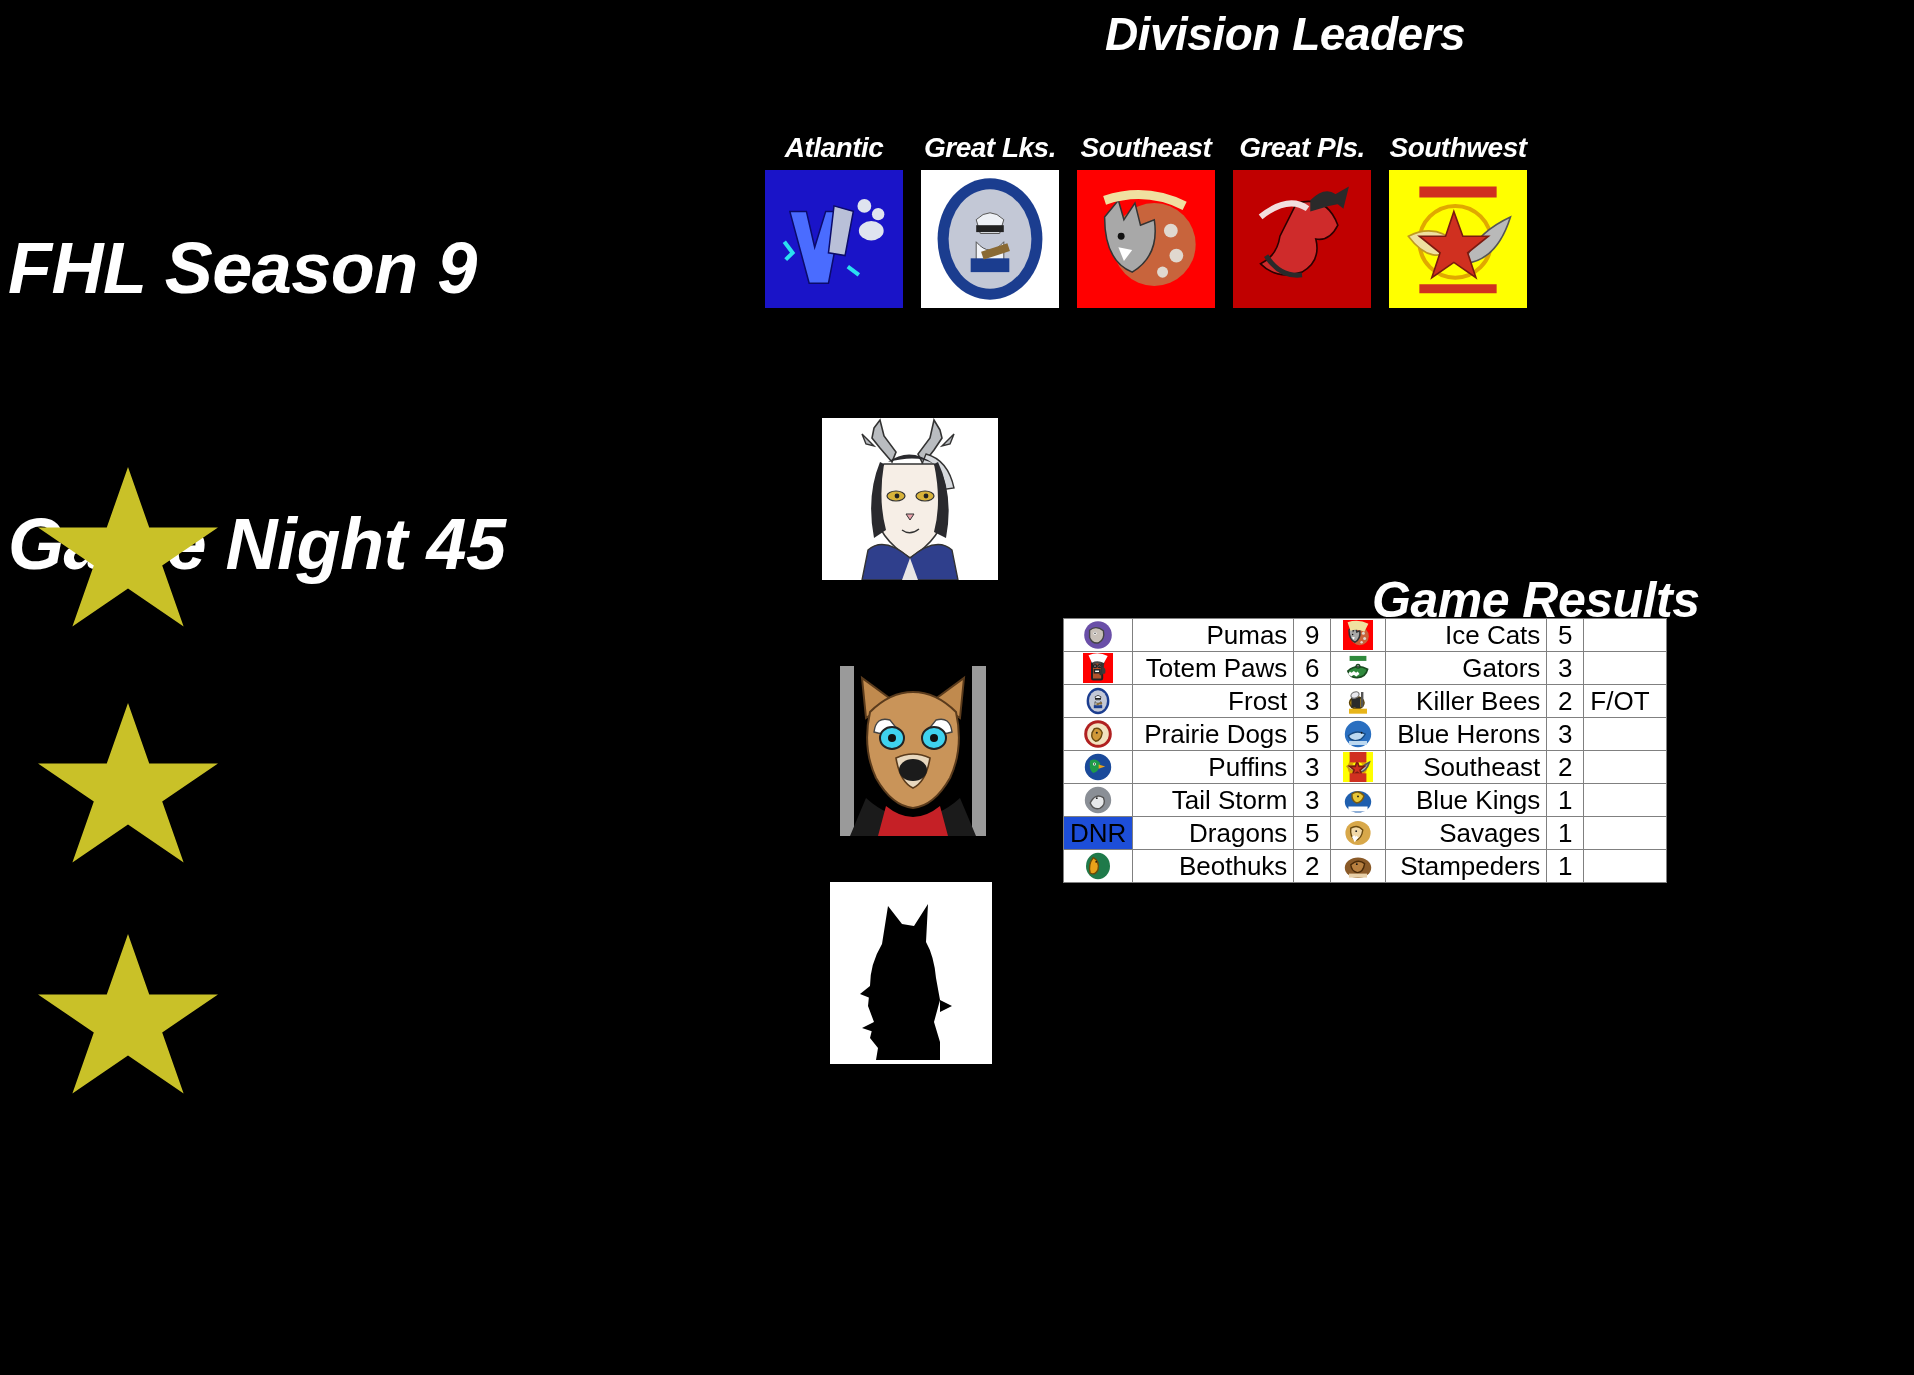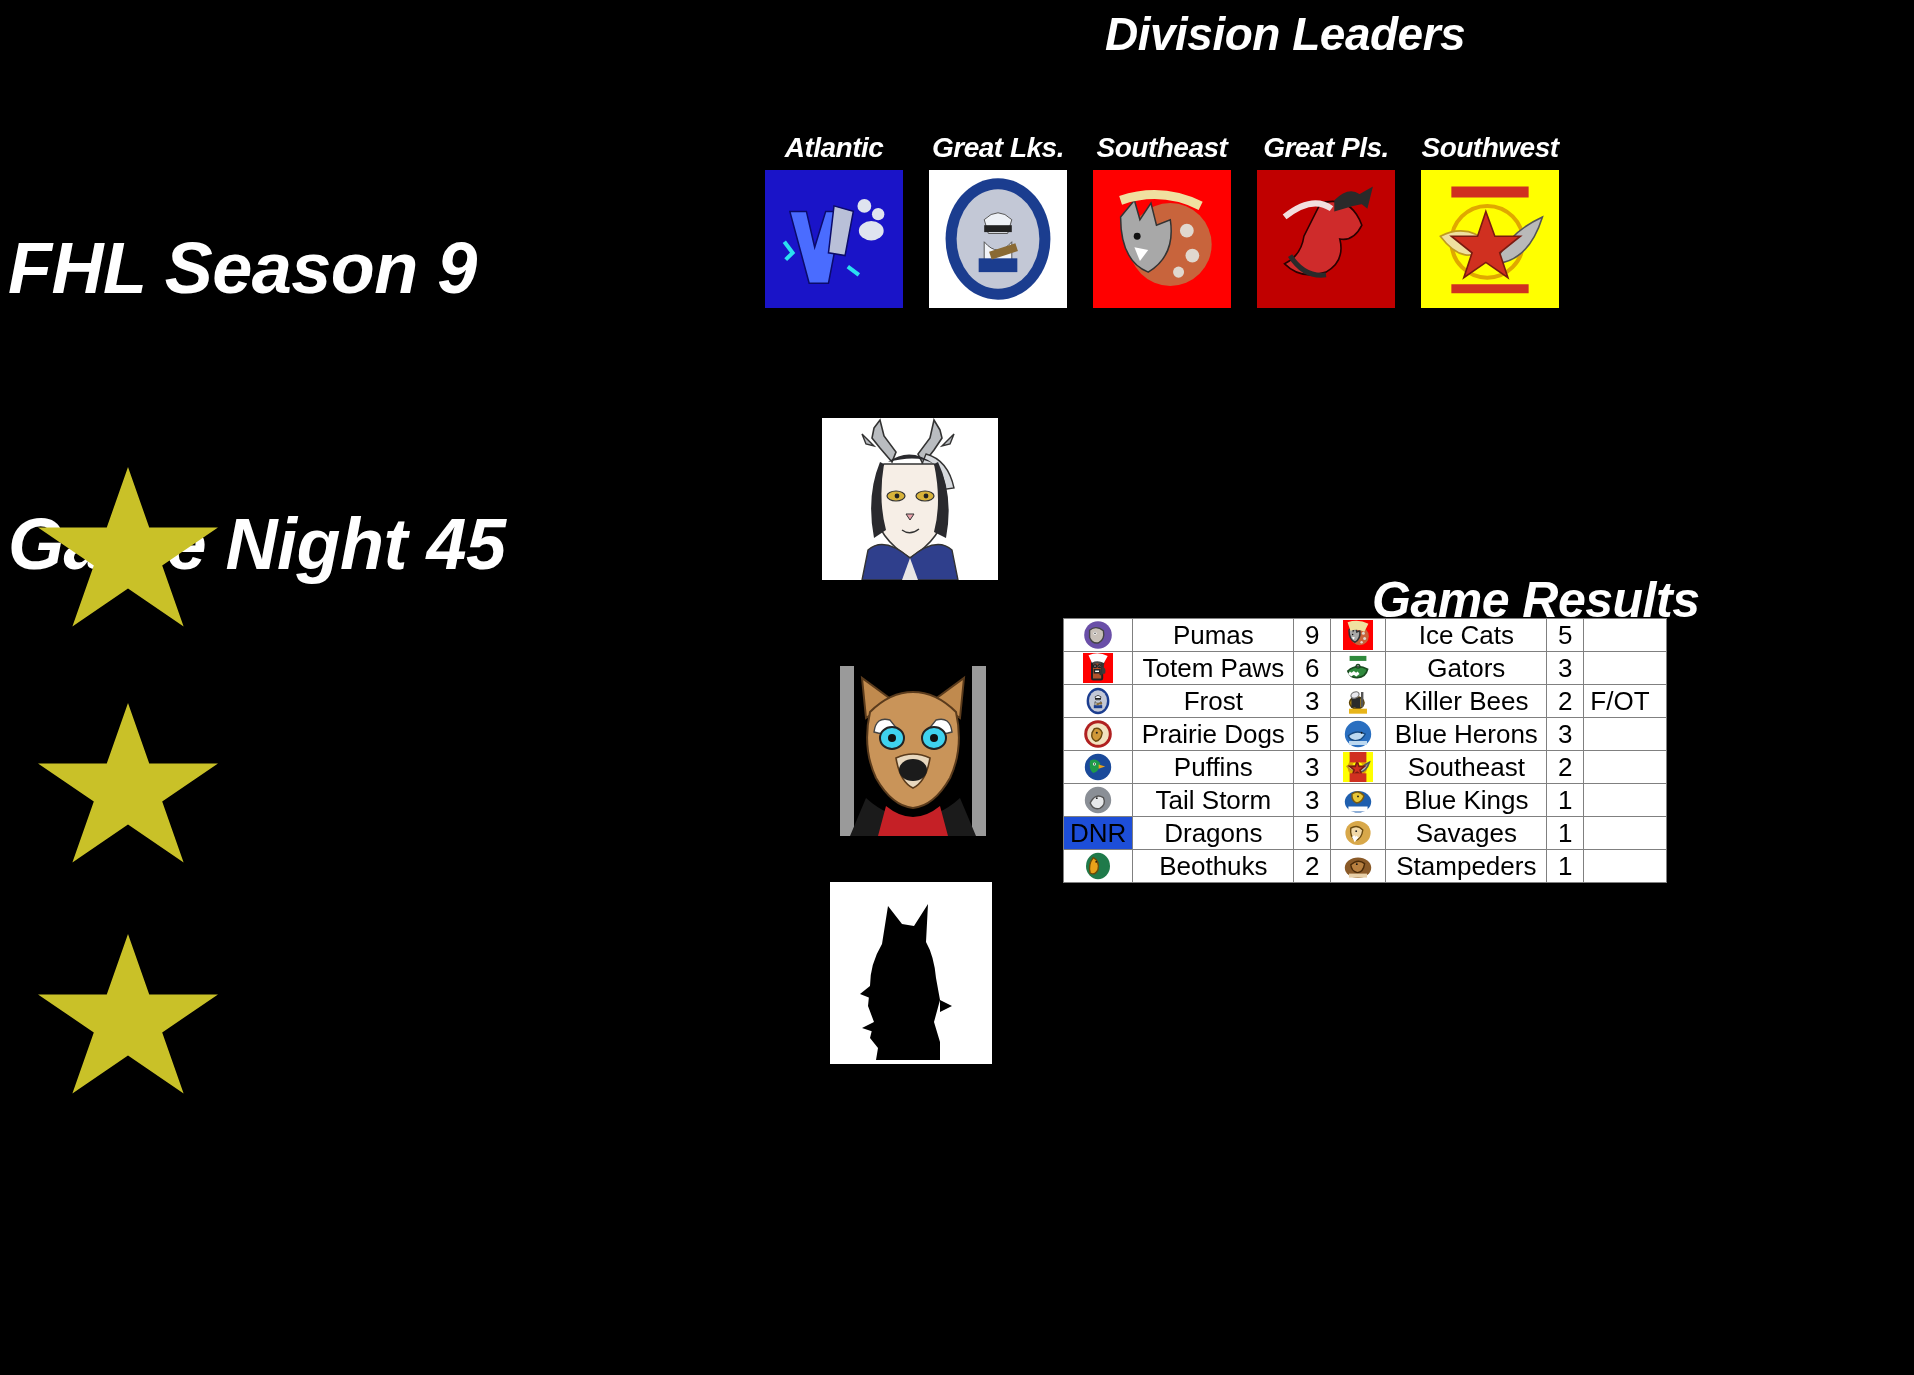--- a/index.html
+++ b/index.html
@@ -25,21 +25,21 @@
     font-size: 72px; line-height: 92px;
   }
 
   
   #division-leaders-heading {
     position: absolute; left: 1105px; top: 8px;
     font-size: 46px; line-height: 52px;
   }
   #division-strip {
     position: absolute; left: 760px; top: 132px;
-    display: flex; align-items: flex-start; gap: 16px;
+    display: flex; align-items: flex-start; gap: 8px;
   }
   .division-cell { width: 148px; display: flex; flex-direction: column; align-items: center; }
   .division-label {
     color: #fff; font-weight: bold; font-style: italic;
     font-size: 28px; line-height: 32px; white-space: nowrap;
     margin-bottom: 6px; letter-spacing: -0.5px;
   }
   .division-logo {
     width: 138px; height: 138px;
     position: relative; overflow: hidden;
@@ -101,21 +101,21 @@
   }
   #results-table td {
     border: 1px solid #808080;
     font-size: 26px;
     color: #000000;
     padding: 0 6px;
     height: 32px;
     white-space: nowrap;
   }
   td.logo-cell { width: 42px; padding: 0; text-align: center; vertical-align: middle; }
-  td.team-cell { width: 148px; text-align: center; }
+  td.team-cell { width: 148px; text-align: right; }
   td.score-cell { width: 24px; text-align: center; }
   td.note-cell { width: 70px; text-align: left; }
   td.dnr-cell {
     background: #1d4ed8; color: #ffffff;
     text-align: center; font-size: 25px; padding: 0;
   }
   .mini-logo { display:block; width: 30px; height: 30px; margin: 1px auto; }
 </style>
 </head>
 <body>

